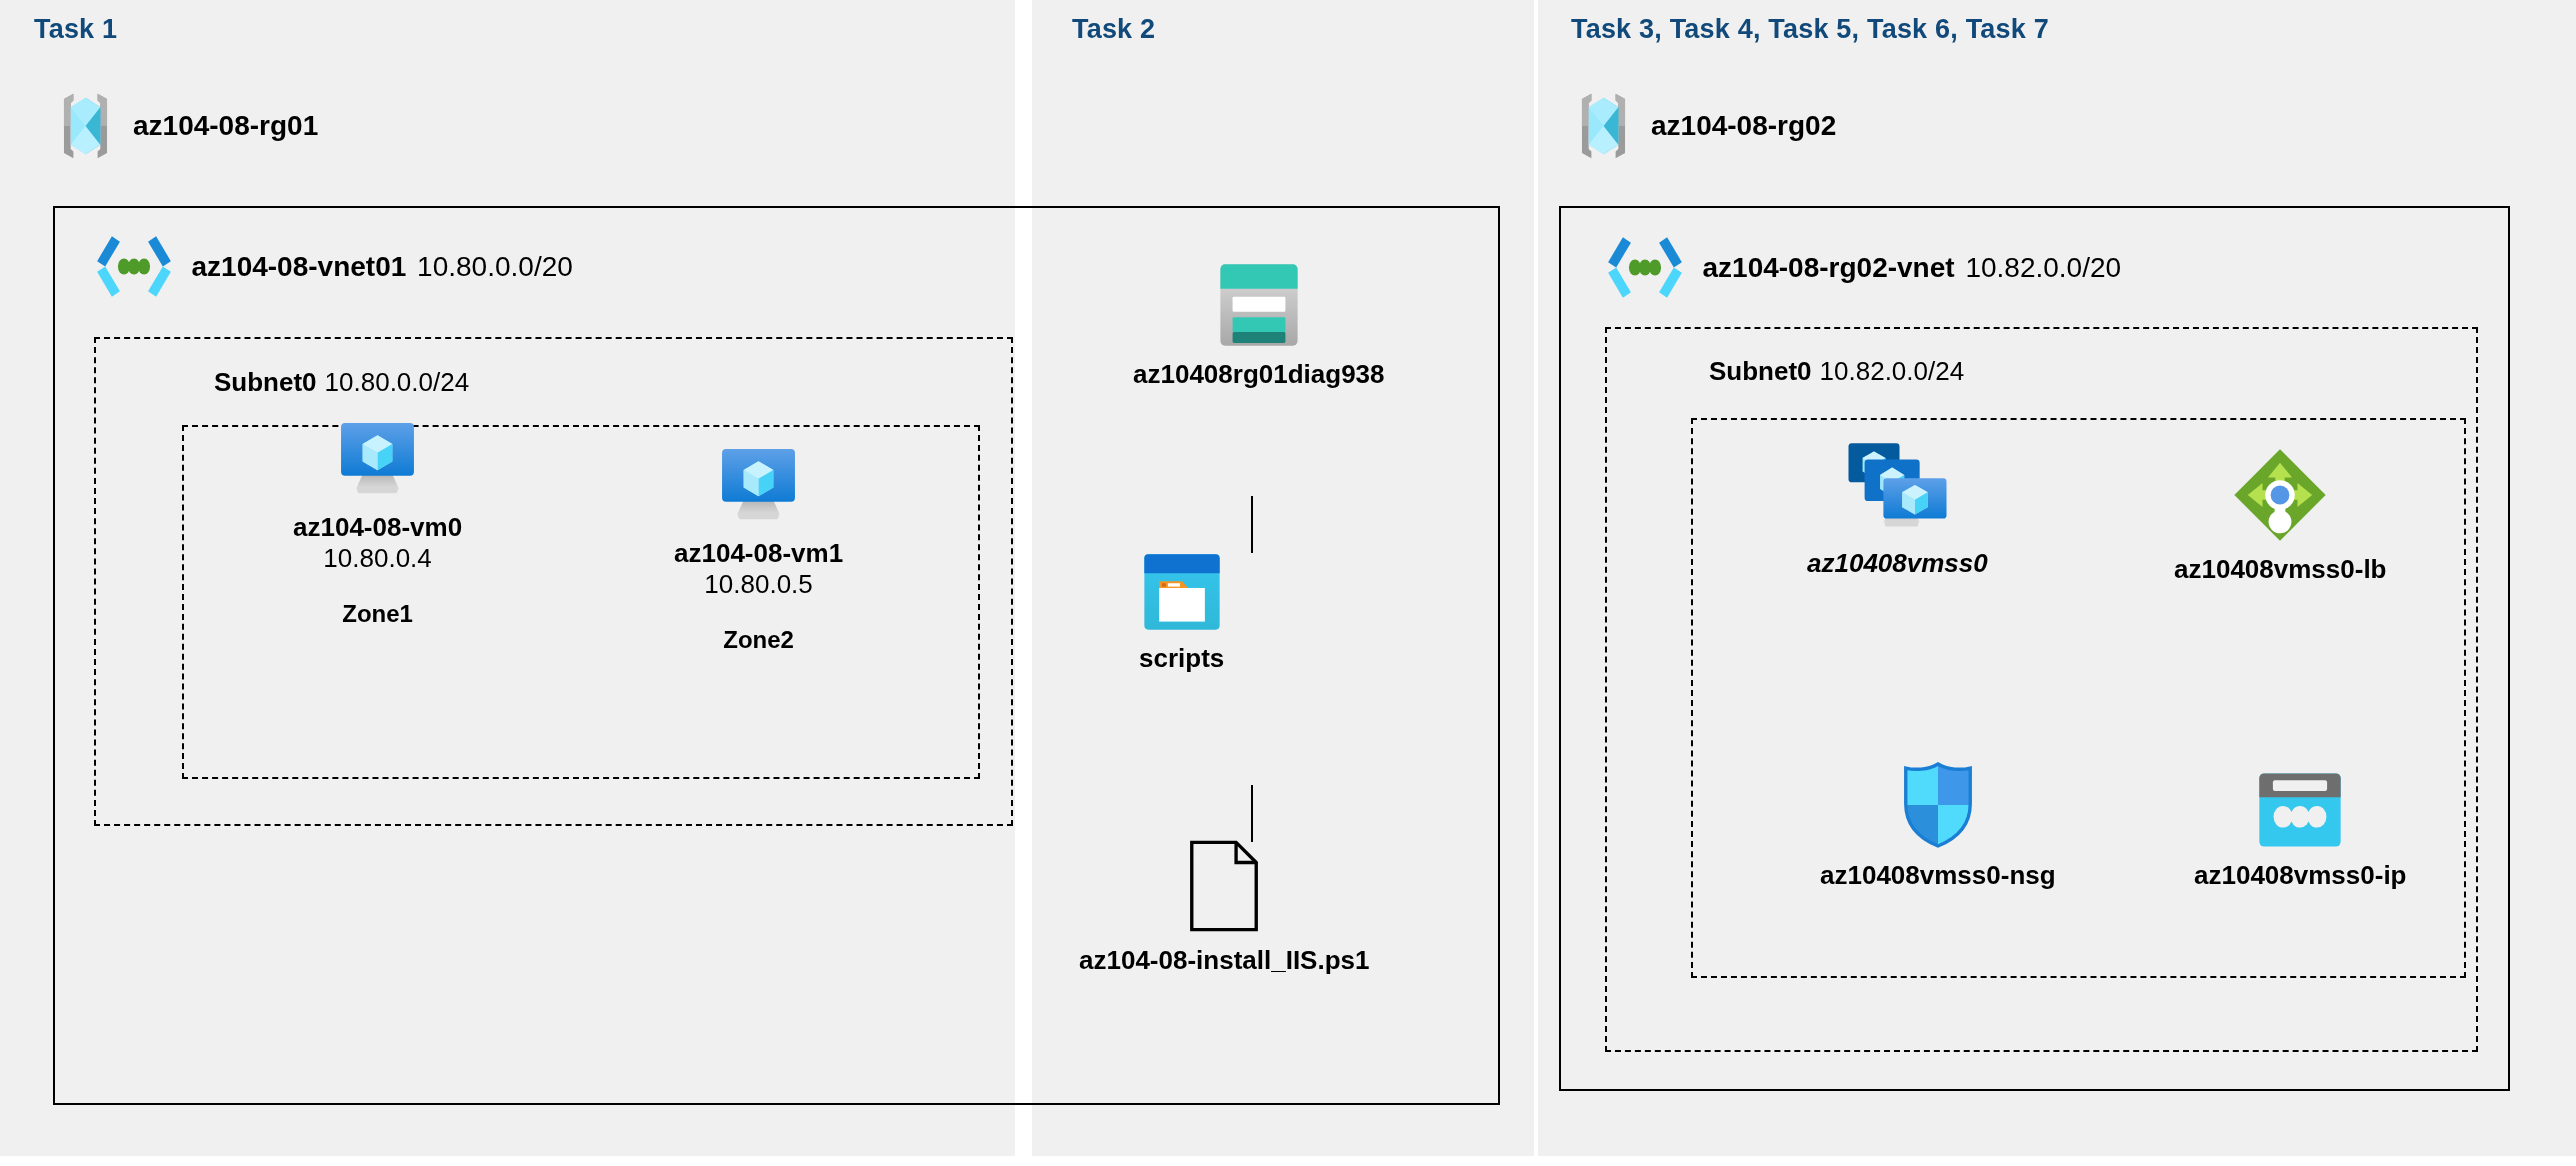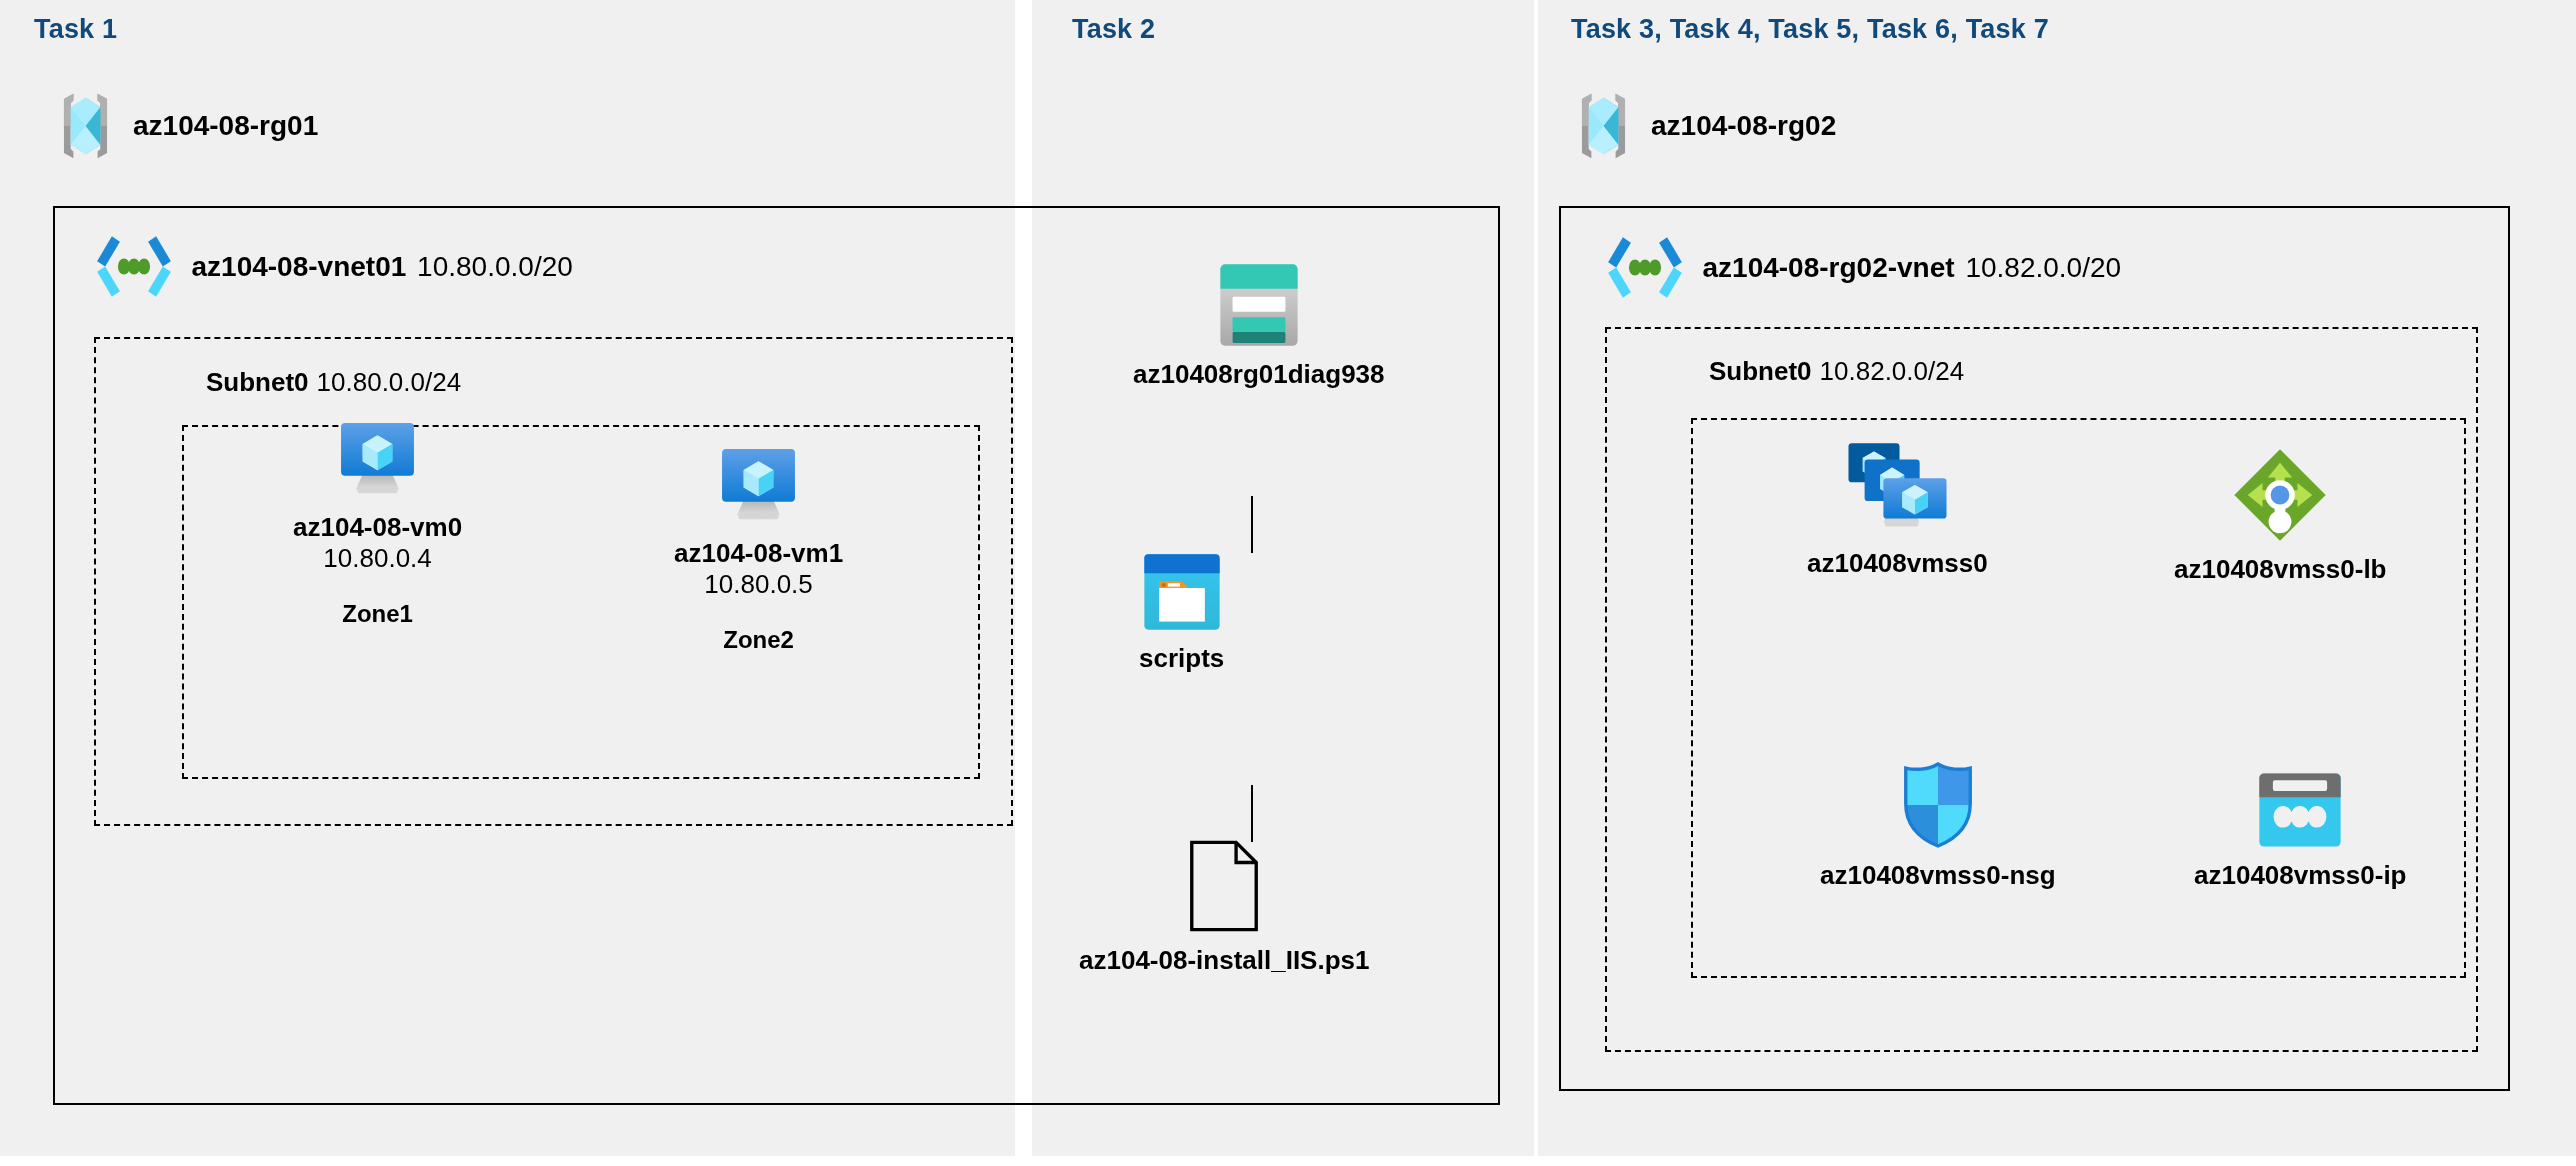--- a/index.html
+++ b/index.html
@@ -49,37 +49,37 @@
   .dashed-box{position:absolute;border:2.7px dashed #000;box-sizing:border-box;background:transparent;}
   #subnet-box-1{left:94px; top:337px;width:919px;height:489px;}
   #vm-group-box-1{left:182px;top:425px;width:798px;height:354px;}
 
   #subnet-box-2{left:1605px;top:327px;width:873px;height:725px;}
   #vmss-group-box-2{left:1691px;top:418px;width:775px;height:560px;}
 
   .subnet-label{position:absolute;white-space:nowrap;font-size:26px;color:#000;}
   .subnet-label b{font-weight:bold;}
   .subnet-label span{font-weight:normal;margin-left:8px;}
-  #subnet-label-1{left:206px; top:367px;}
+  #subnet-label-1{left:214px; top:367px;}
   #subnet-label-2{left:1709px;top:356px;}
 
   
   .node{position:absolute;display:flex;flex-direction:column;align-items:center;text-align:left;}
   .node .caption{font-size:26px;font-weight:bold;color:#000;white-space:nowrap;margin-top:12px;line-height:1.18;}
   .node .sub{font-size:26px;font-weight:normal;color:#000;white-space:nowrap;line-height:1.18;}
   .node .zone{font-size:24px;font-weight:bold;color:#000;white-space:nowrap;margin-top:27px;}
 
   #node-vm0 {left:293px; top:419px;}
   #node-vm1 {left:674px;top:445px;}
 
   #node-storage {left:1133px;top:263px;}
   #node-container{left:1139px;top:553px;}
   #node-script {left:1079px;top:839px;}
 
-  #node-vmss {left:1807px;top:442px;}
+  #node-vmss {left:1807px;top:442px;font-style:italic;}
   #node-lb   {left:2174px;top:448px;}
   #node-nsg  {left:1820px;top:762px;}
   #node-ip   {left:2194px;top:772px;}
 
   
   .connector{position:absolute;width:2px;background:#000;}
   #connector-1{left:1251px;top:496px;height:57px;}
   #connector-2{left:1251px;top:785px;height:57px;}
 
   

